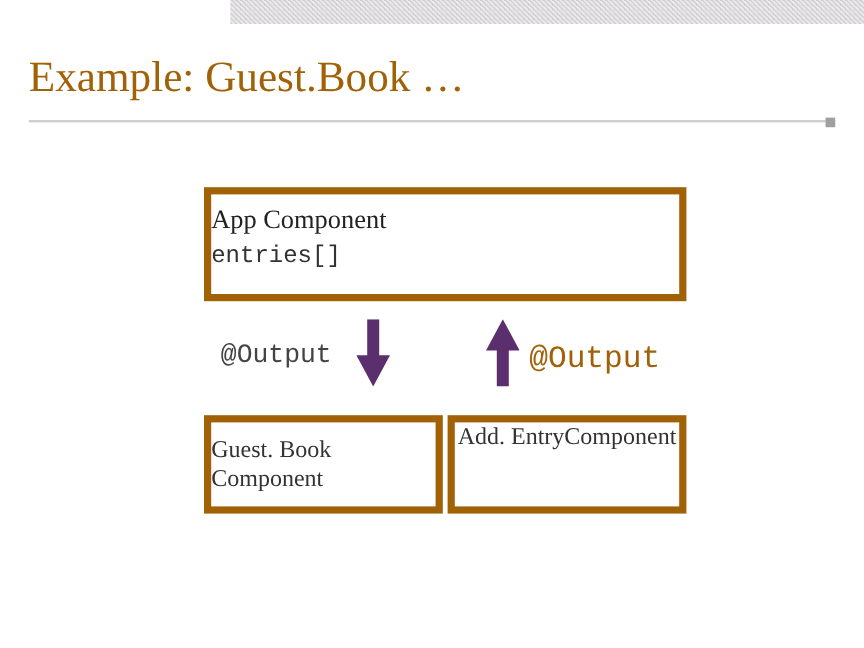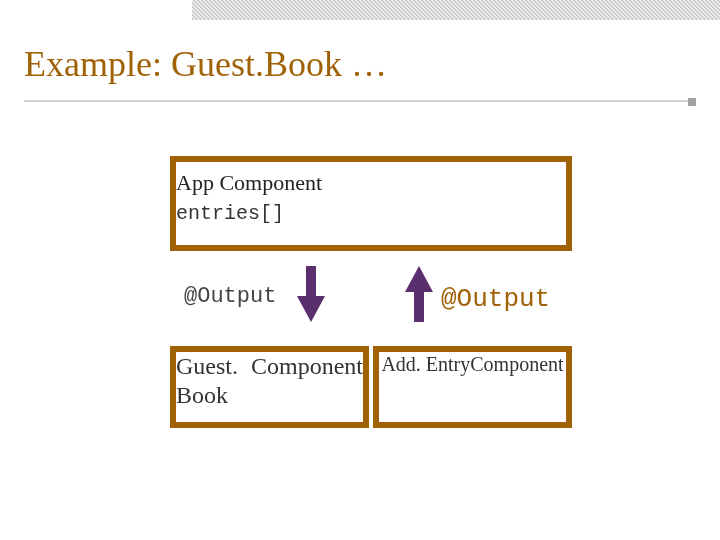--- a/index.html
+++ b/index.html
@@ -96,23 +96,23 @@
     width: 28px;
     height: 56px;
   }
 
   .left-box {
     left: 170px;
     top: 346px;
     width: 187px;
     height: 70px;
     display: flex;
-    flex-direction: row;
+    flex-direction: column;
     justify-content: center;
-    font-size: 24px;
+    font-size: 20px;
     line-height: 1.2;
   }
   .right-box {
     left: 373px;
     top: 346px;
     width: 187px;
     height: 70px;
     display: flex;
     flex-direction: row;
     justify-content: center;

